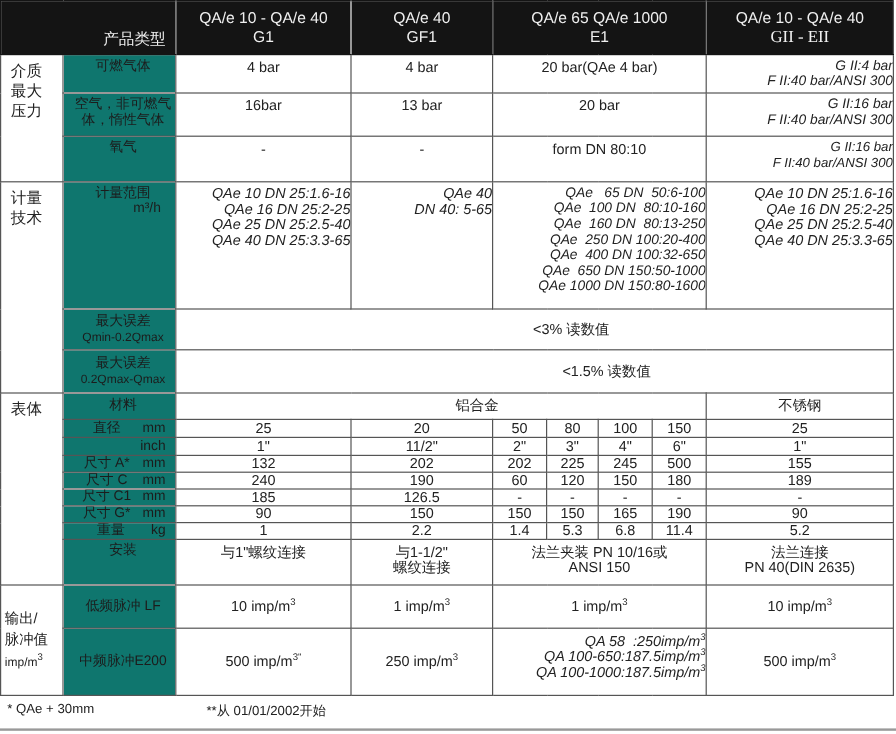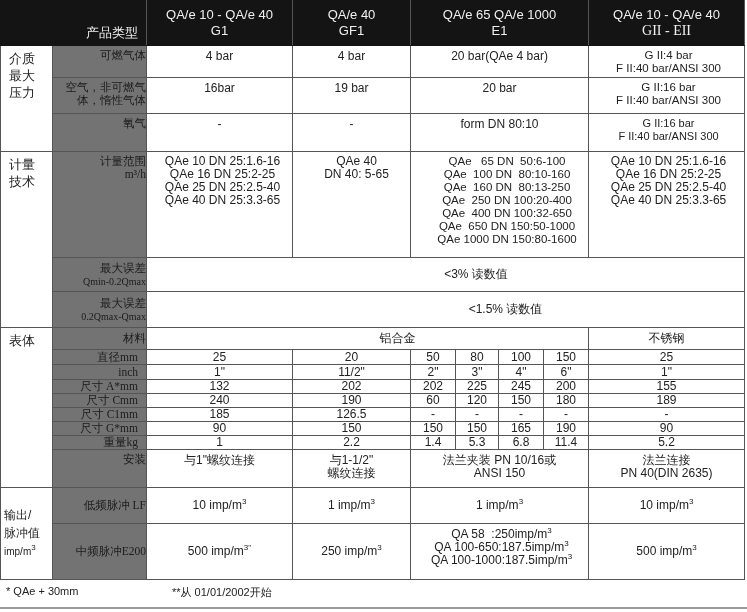--- a/index.html
+++ b/index.html
@@ -3,24 +3,24 @@
 <meta charset="utf-8">
 <style>
   html, body { margin:0; padding:0; background:#ffffff; }
   body { width:747px; height:612px; position:relative; overflow:hidden;
          font-family:"Liberation Sans","DejaVu Sans",sans-serif; color:#222; }
   table { border-collapse:collapse; position:absolute; left:0; top:0; width:744px; table-layout:fixed; }
   td, th { border:1px solid #555; padding:0; font-size:12px; line-height:13px; vertical-align:middle; text-align:center; overflow:hidden; white-space:nowrap; }
   thead th { background:#141414; color:#f0f0f0; font-weight:normal; font-size:13px; line-height:16px; border-color:#141414; border-right:1px solid #555; height:40px; }
   thead th.ptype { text-align:right; padding-right:8px; vertical-align:bottom; padding-bottom:4px; font-size:13px; }
   .grp { text-align:left; vertical-align:top; font-size:13px; line-height:17px; padding:4px 0 0 8px; background:#fff; white-space:normal; }
-  .lbl { background:#737373; text-align:right; vertical-align:top; padding:3px 0 0 6px; font-size:11.5px; line-height:13px; white-space:normal; color:#1c1c1c;font-family:Liberation Serif, serif; }
+  .lbl { background:#0f766e; text-align:center; vertical-align:top; padding:3px 0 0 6px; font-size:11.5px; line-height:13px; white-space:normal; color:#1c1c1c; }
   .lbl.mid { vertical-align:middle; padding-top:0; }
   .lbl .r { float:right; padding-right:8px; }
-  .tl { text-align:center; vertical-align:top; padding:3px 0 0 4px; }
+  .tl { text-align:right; vertical-align:top; padding:3px 0 0 4px;font-style:italic; }
   .tc-top { vertical-align:top; padding-top:4px; }
   sup { font-size:8px; line-height:0; vertical-align:super; }
   .footer { position:absolute; top:585px; font-size:11px; color:#222;text-align:center; }
   .bottom-rule { position:absolute; left:0; top:607px; width:747px; height:2px; background:#999; }
 </style>
 </head>
 <body>
 
 <table>
   <colgroup>
@@ -52,21 +52,21 @@
       <td class="lbl">可燃气体</td>
       <td class="tc-top">4 bar</td>
       <td class="tc-top">4 bar</td>
       <td colspan="4" class="tc-top">20 bar(QAe 4 bar)</td>
       <td class="tl" style="white-space:pre-line;font-size:11.5px">G II:4 bar
 F II:40 bar/ANSI 300</td>
     </tr>
     <tr style="height:36px">
       <td class="lbl" style="white-space:normal">空气，非可燃气体，惰性气体</td>
       <td class="tc-top">16bar</td>
-      <td class="tc-top">19 bar</td>
+      <td class="tc-top">13 bar</td>
       <td colspan="4" class="tc-top">20 bar</td>
       <td class="tl" style="white-space:pre-line;font-size:11.5px">G II:16 bar
 F II:40 bar/ANSI 300</td>
     </tr>
     <tr style="height:38px">
       <td class="lbl">氧气</td>
       <td class="tc-top">-</td>
       <td class="tc-top">-</td>
       <td colspan="4" class="tc-top">form DN 80:10</td>
       <td class="tl" style="white-space:pre-line;font-size:11px">G II:16 bar
@@ -130,21 +130,21 @@
       <td>6"</td>
       <td>1"</td>
     </tr>
     <tr style="height:14px">
       <td class="lbl mid"><span>尺寸 A*</span><span class="r">mm</span></td>
       <td>132</td>
       <td>202</td>
       <td>202</td>
       <td>225</td>
       <td>245</td>
-      <td>200</td>
+      <td>500</td>
       <td>155</td>
     </tr>
     <tr style="height:14px">
       <td class="lbl mid"><span>尺寸 C</span><span class="r">mm</span></td>
       <td>240</td>
       <td>190</td>
       <td>60</td>
       <td>120</td>
       <td>150</td>
       <td>180</td>

